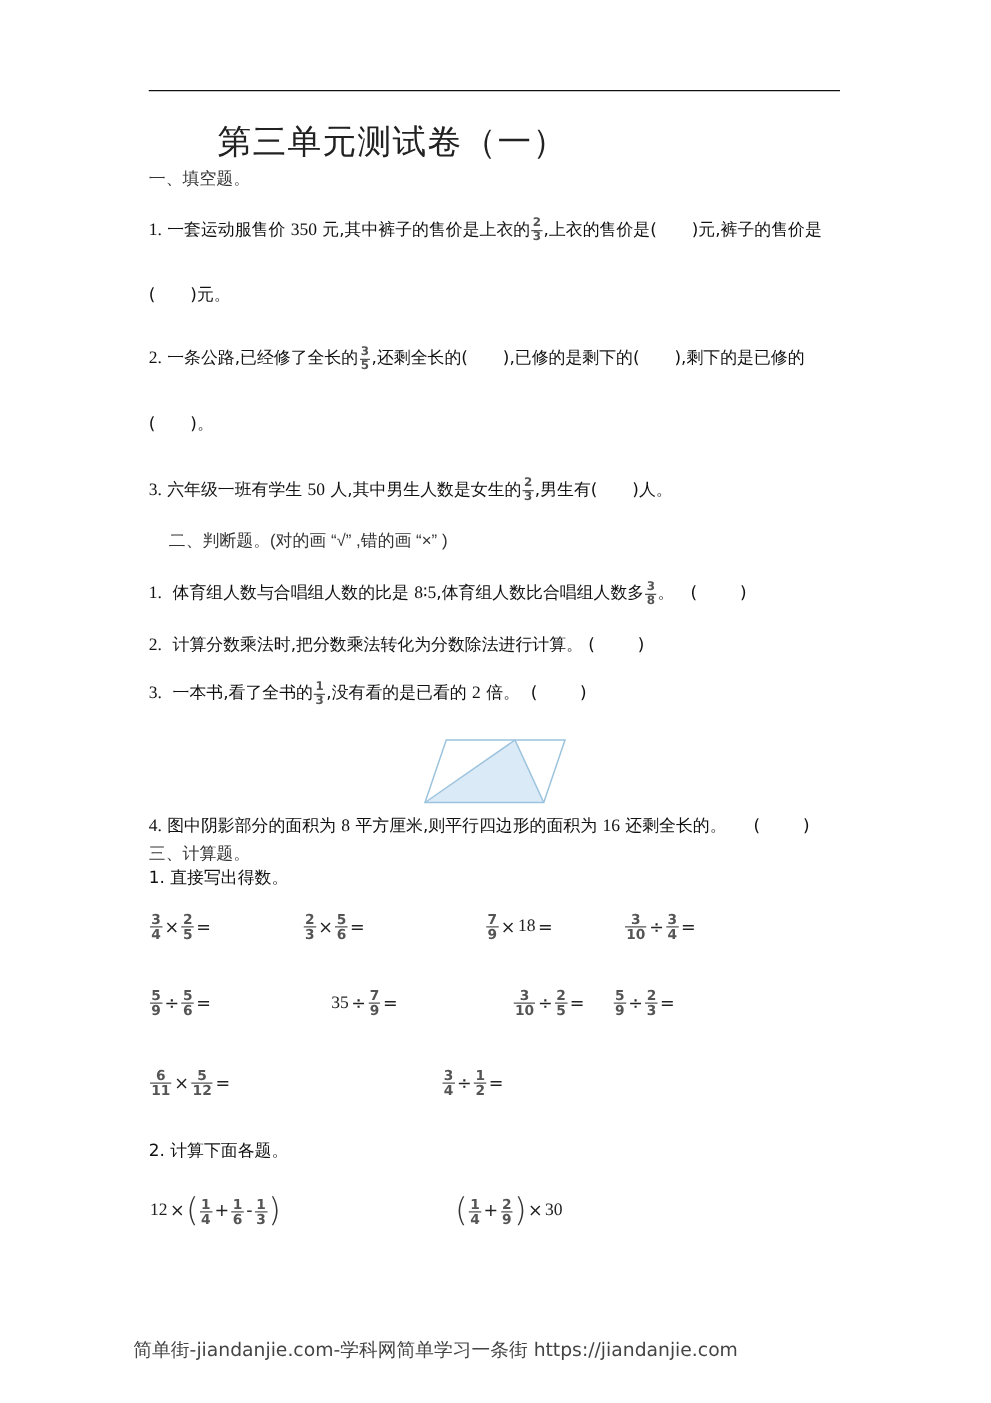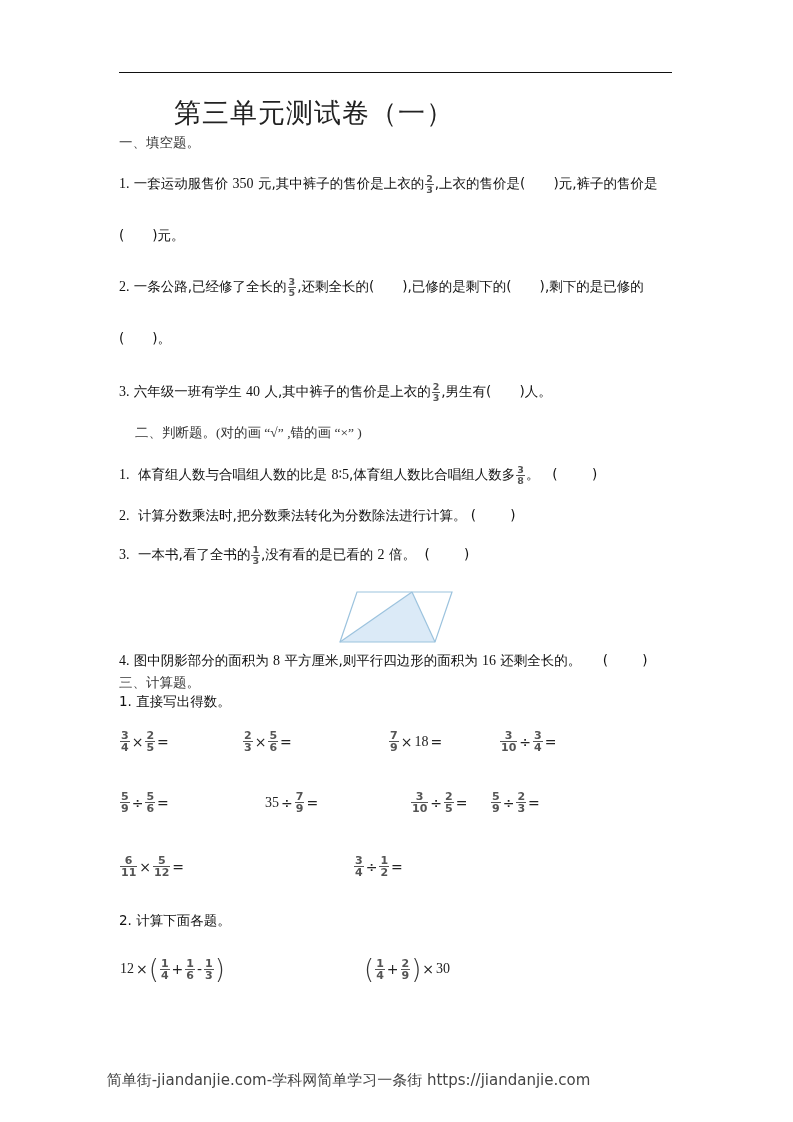--- a/index.html
+++ b/index.html
@@ -2,21 +2,21 @@
 <html><head>
 <meta charset="utf-8">
 <style>
   html, body { margin: 0; padding: 0; background: #ffffff; }
   body { width: 793px; height: 1122px; position: relative; overflow: hidden;
          font-family: "DejaVu Sans", "Liberation Sans", sans-serif; color: #1a1a1a; }
   .abs { position: absolute; white-space: nowrap; }
   .rule { position: absolute; left: 119px; top: 72px; width: 553px; height: 1px; background: #111; }
   .title { left: 0; width: 628px; text-align: center; top: 95px; font-family: Liberation Serif, serif;
            font-size: 27px; color: #222; letter-spacing: 1px; }
-  .sec { font-family: Liberation Serif, serif; font-size: 13.5px; color: #333; }
+  .sec { font-family: Liberation Sans, sans-serif; font-size: 13.5px; color: #333; }
   .q { font-size: 13.5px; color: #111; }
   .num { font-family: "Liberation Serif", "DejaVu Serif", serif; font-size: 14px; }
   .frac { display: inline-flex; flex-direction: column; align-items: center; vertical-align: middle;
           font-family: "DejaVu Sans", sans-serif; font-weight: bold; color: #555; line-height: 1; margin: 0 1px; }
   .frac .n { font-size: 9.5px; padding: 0 1px; }
   .frac .d { font-size: 9.5px; border-top: 1px solid #555; padding: 0 1px; }
   .frac.big .n, .frac.big .d { font-size: 11px; }
   .op { font-size: 14px; color: #222; margin: 0 1px; vertical-align: middle; }
   .expr { display: inline-flex; align-items: center; }
   .paren { font-size: 26px; font-weight: 200; color: #333; line-height: 1; }
@@ -51,22 +51,22 @@
       <span class="d">5</span>
     </span><span>,还剩全长的(</span><span class="blank"></span><span>),已修的是剩下的(</span><span class="blank"></span><span>),剩下的是已修的</span>
 </div>
 <div class="abs q" style="left:119px; top:330px;">
   <span>(</span><span class="blank"></span><span>)。</span>
 </div>
 
 <div class="abs q" style="left:119px; top:382px;">
   <span class="num">3.</span>
   <span>六年级一班有学生</span>
-  <span class="num">40</span>
-  <span>人,其中裤子的售价是上衣的</span><span class="frac">
+  <span class="num">50</span>
+  <span>人,其中男生人数是女生的</span><span class="frac">
       <span class="n">2</span>
       <span class="d">3</span>
     </span><span>,男生有(</span><span class="blank"></span><span>)人。</span>
 </div>
 
 <div class="abs sec" style="left:119px; top:424px;margin-left:16px;">二、判断题。(对的画 “√” ,错的画 “×” )</div>
 
 <div class="abs q" style="left:119px; top:465px;">
   <span class="num">1.</span>&nbsp;
   <span>体育组人数与合唱组人数的比是</span>

